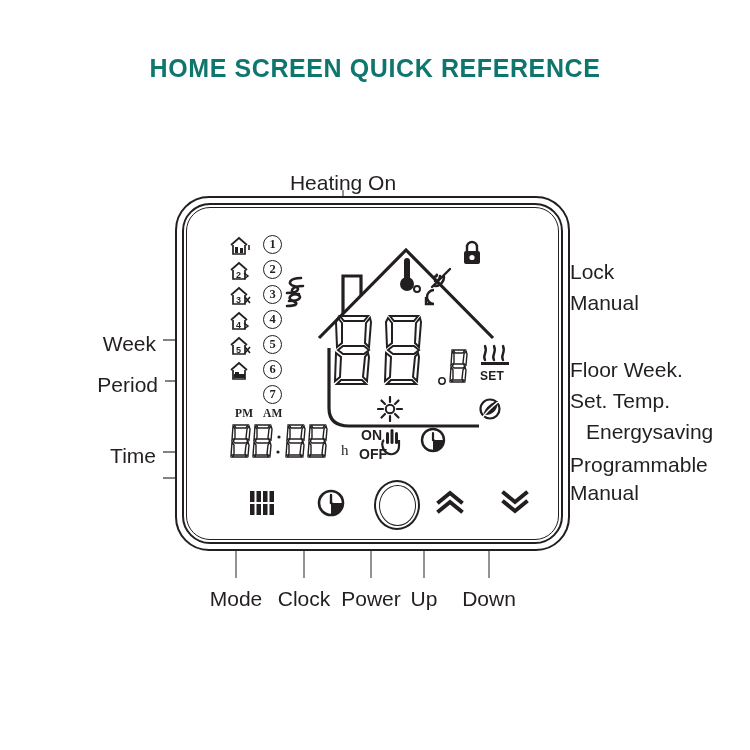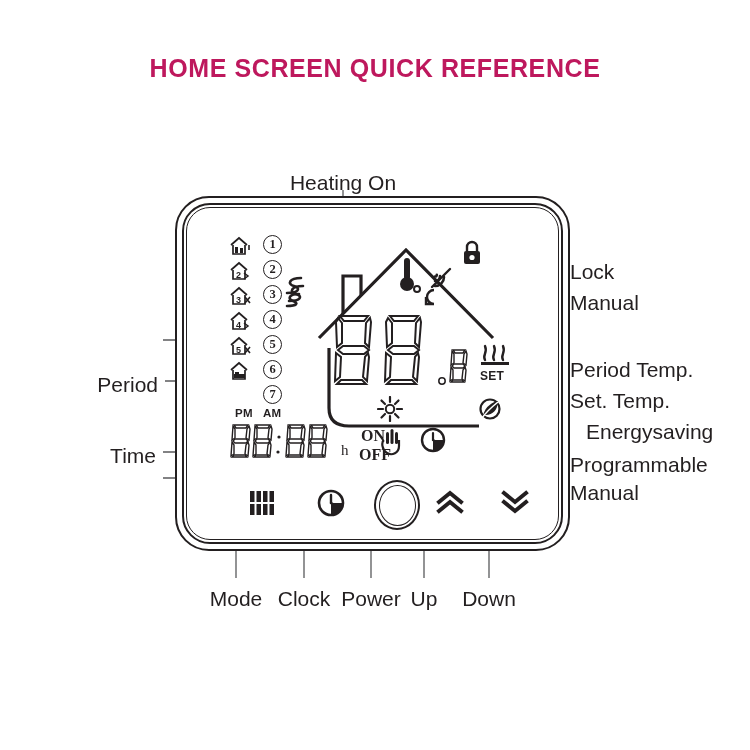--- a/index.html
+++ b/index.html
@@ -14,21 +14,21 @@
   }
   #stage { position:absolute; left:0; top:0; width:750px; height:750px; }
 
   .title {
     position:absolute;
     left:0; top:54px; width:750px;
     text-align:center;
     font-size:25px;
     font-weight:bold;
     letter-spacing:0.6px;
-    color:#be185d;
+    color:#0f766e;
     font-family:"Liberation Sans", sans-serif;
   }
 
   
   .lbl {
     position:absolute;
     font-size:21px;
     color:#231f20;
     white-space:nowrap;
     line-height:1.25;
@@ -78,27 +78,27 @@
     text-align:center;
     font-family:"Liberation Serif", serif;
   }
   .periodIcon { position:absolute; width:23px; height:21px; }
 
   .pmam {
     position:absolute;
     font-size:11.5px;
     font-weight:bold;
     letter-spacing:0.3px;
+    font-family:Liberation Serif, serif;
+  }
+  .onoff {
+    position:absolute;
+    font-size:14px;
+    font-weight:bold;
     font-family:Liberation Sans, sans-serif;
-  }
-  .onoff {
-    position:absolute;
-    font-size:16px;
-    font-weight:bold;
-    font-family:Liberation Serif, serif;
   }
   .unitH {
     position:absolute;
     font-size:15px;
     font-family:"Liberation Serif", serif;
   }
   .setTxt {
     position:absolute;
     font-size:12px;
     font-weight:bold;
@@ -176,35 +176,38 @@
 
       <path d="M365 257 L496 257 L496 300"></path>
       <path d="M496 330 L496 468 L365 468"></path>
     </g>
   </svg>
 
   <div class="lbl c" style="left:263px; top:170px; width:160px;">
     <span>Heating On</span>
   </div>
 
+  <div class="lbl l" style="left:0px; top:331px; width:156px;">
+    <span>Week</span>
+  </div>
   <div class="lbl l" style="left:0px; top:372px; width:158px;">
     <span>Period</span>
   </div>
   <div class="lbl l" style="left:0px; top:443px; width:156px;">
     <span>Time</span>
   </div>
 
   <div class="lbl r" style="left:570px; top:259px;">
     <span>Lock</span>
   </div>
   <div class="lbl r" style="left:570px; top:290px;">
     <span>Manual</span>
   </div>
   <div class="lbl r" style="left:570px; top:357px;">
-    <span>Period Temp.</span>
+    <span>Floor Week.</span>
   </div>
   <div class="lbl r" style="left:570px; top:388px;">
     <span>Set. Temp.</span>
   </div>
   <div class="lbl r" style="left:570px; top:419px;padding-left:16px;">
     <span>Energysaving</span>
   </div>
   <div class="lbl r" style="left:570px; top:452px;">
     <span>Programmable</span>
   </div>

